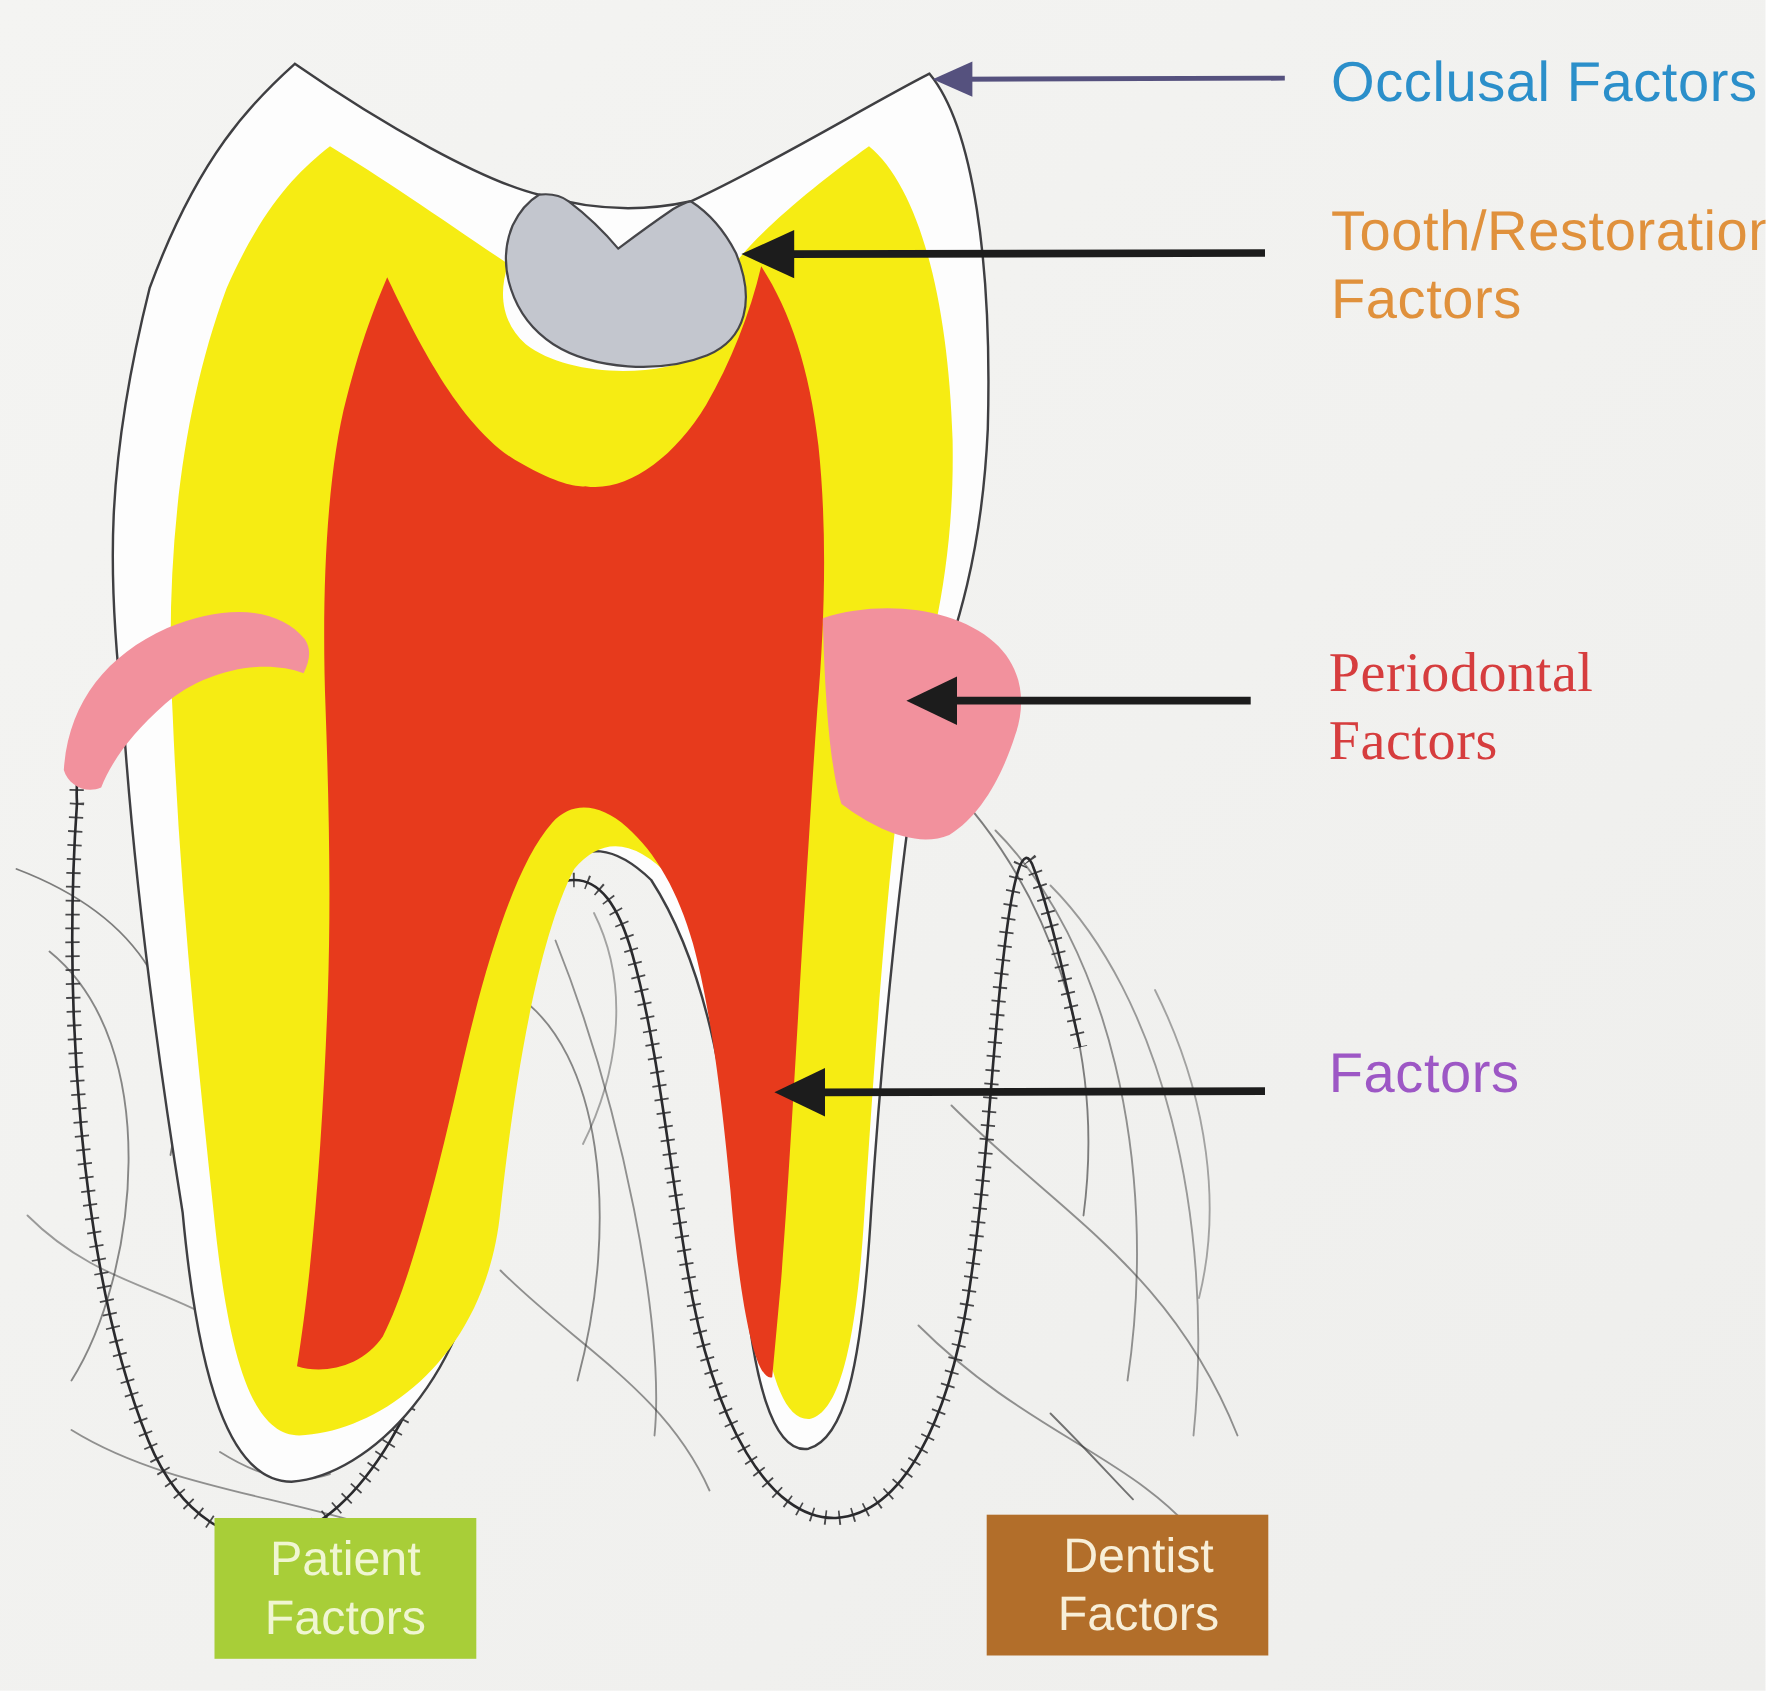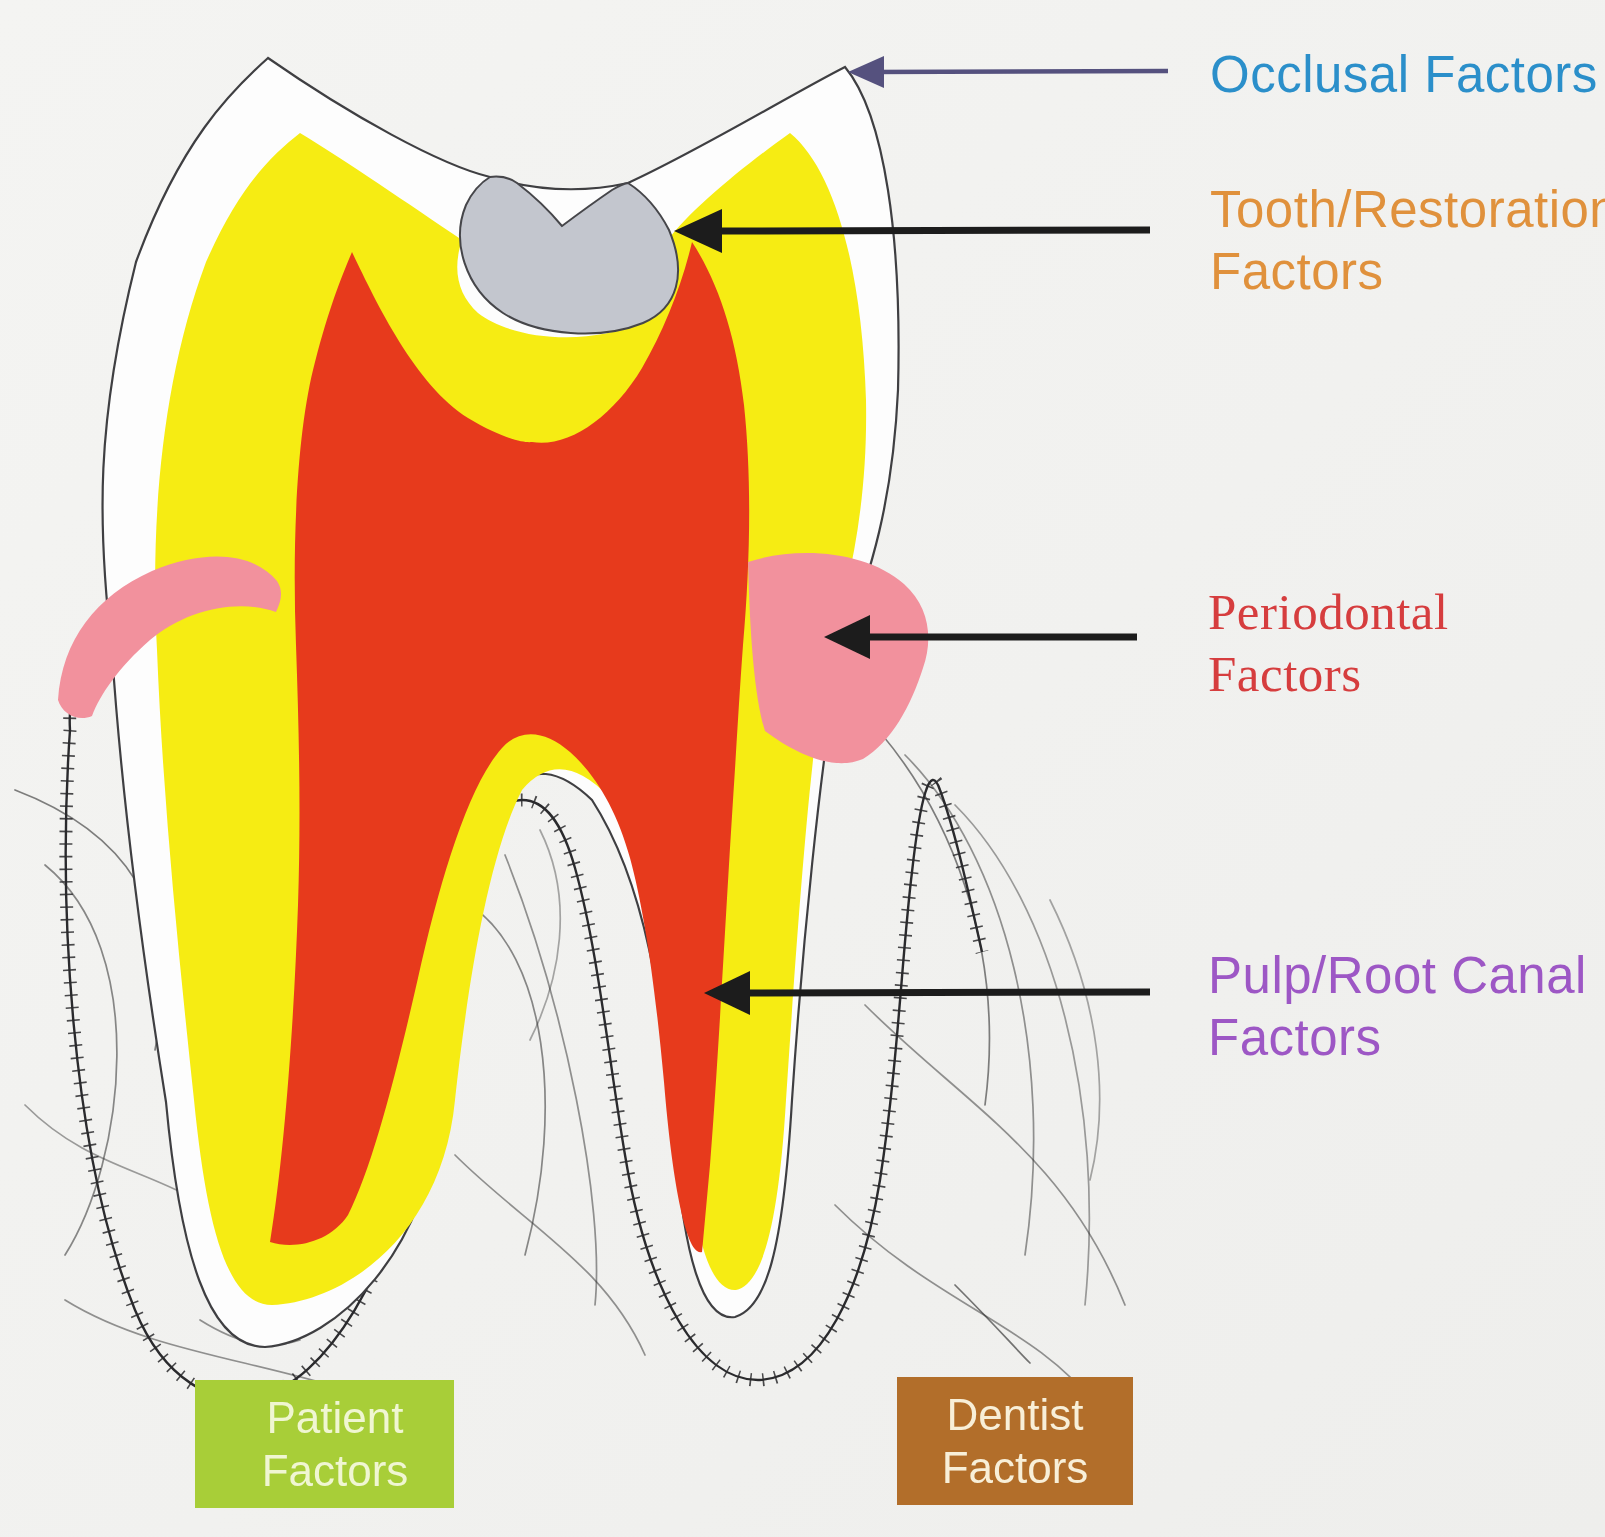--- a/index.html
+++ b/index.html
@@ -182,27 +182,26 @@
     <span>Tooth/Restoration</span>
     <span>Factors</span>
   </div>
 
   <div class="factor-label" style="left: 1208px; top: 581px; color: rgb(214, 61, 62); font-family: Liberation Serif, serif;">
     <span>Periodontal</span>
     <span>Factors</span>
   </div>
 
   <div class="factor-label" style="left: 1208px; top: 945px; color: rgb(157, 87, 197);">
-    <span>Pulp/Root Canal</span>
-    <span>Factors</span>
-  </div>
-
-  <div class="factor-box" style="left: 195px; top: 1380px; width: 238px; height: 128px; background: rgb(168, 206, 56); color: rgb(240, 246, 210); padding-left: 21px;">
+    <span>Factors</span>
+  </div>
+
+  <div class="factor-box" style="left: 195px; top: 1380px; width: 238px; height: 128px; background: rgb(168, 206, 56); color: rgb(240, 246, 210);">
     <span>Patient</span>
     <span>Factors</span>
   </div>
 
-  <div class="factor-box" style="left: 897px; top: 1377px; width: 236px; height: 128px; background: rgb(178, 110, 42); color: rgb(248, 239, 216);">
+  <div class="factor-box" style="left: 897px; top: 1377px; width: 236px; height: 128px; background: rgb(178, 110, 42); color: rgb(248, 239, 216); padding-left: 20px;">
     <span>Dentist</span>
     <span>Factors</span>
   </div>
 
 </div>
 
 </body></html>

